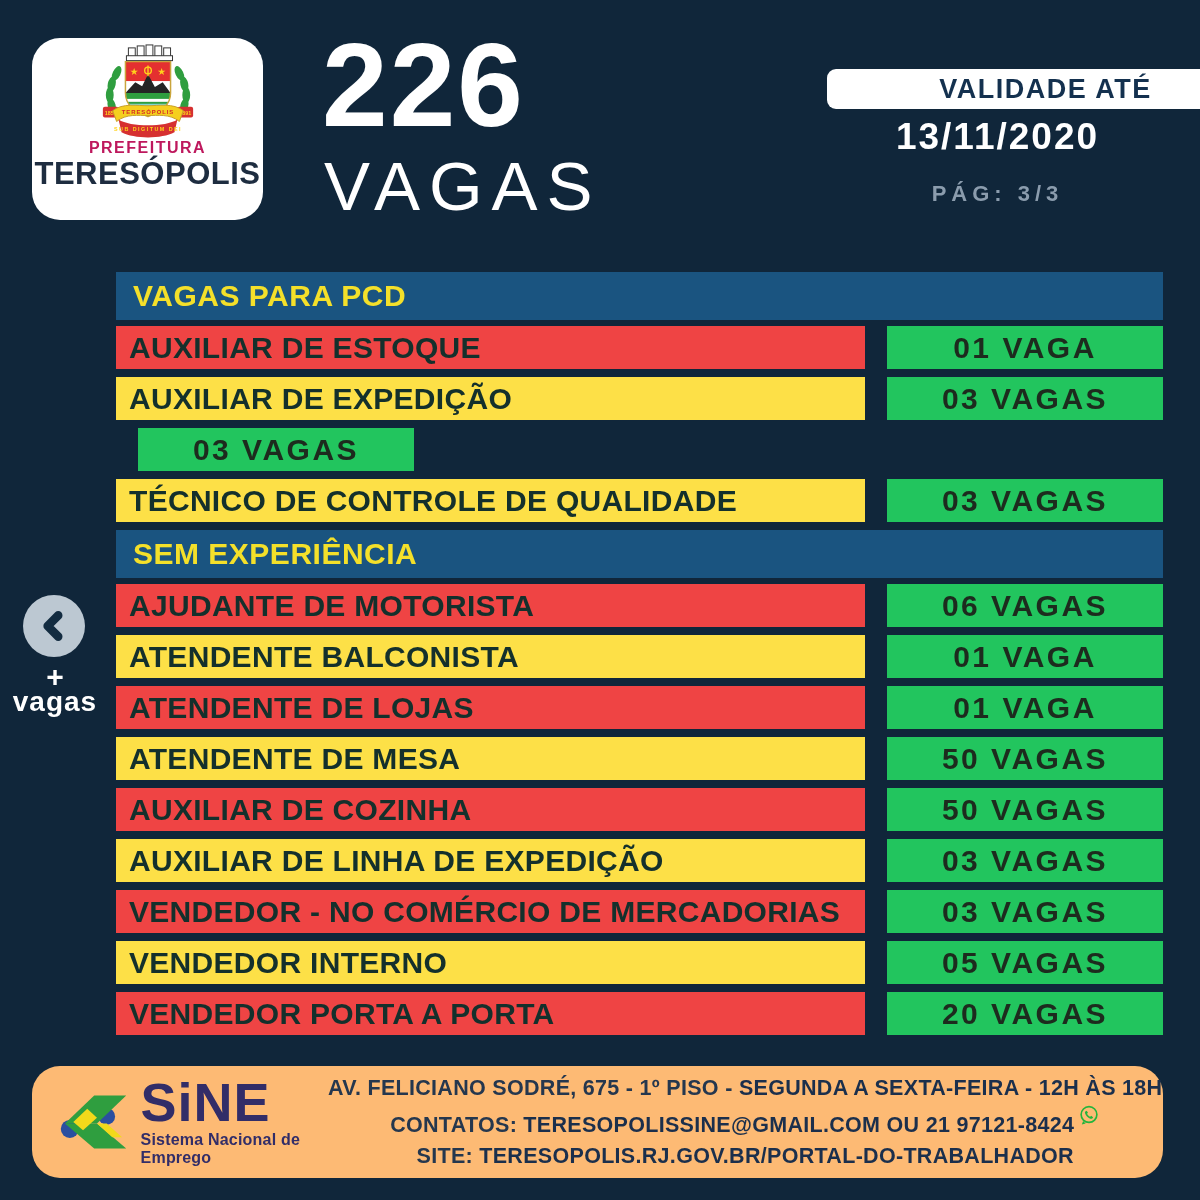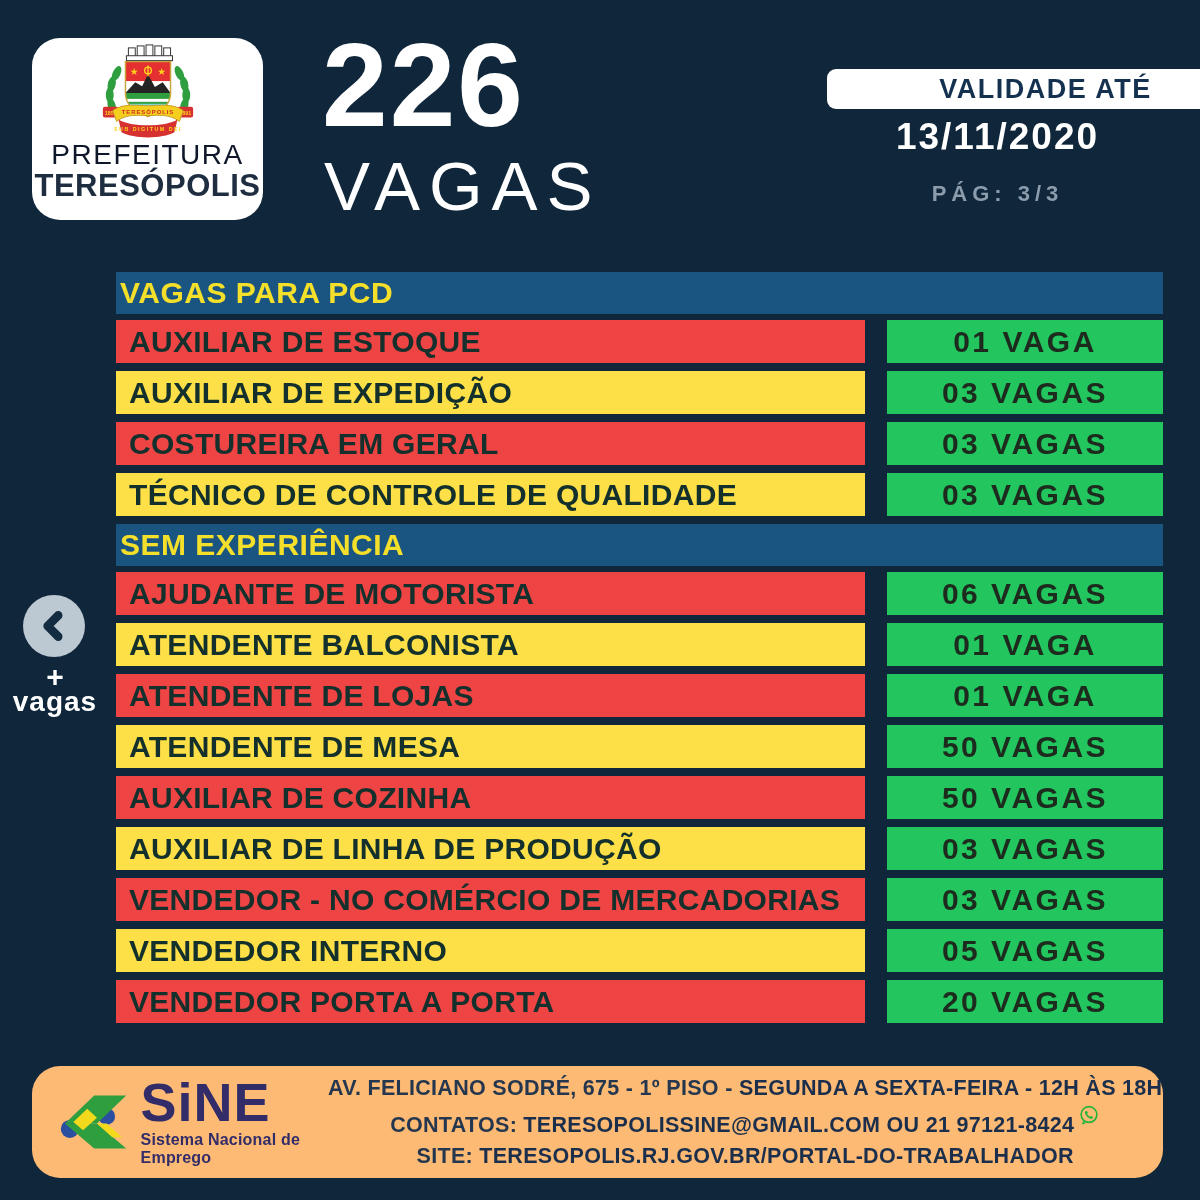--- a/index.html
+++ b/index.html
@@ -9,21 +9,21 @@
     font-family:"Liberation Sans", sans-serif;
   }
   .abs{position:absolute;}
 
   
   .logo-card{
     left:32px;top:38px;width:231px;height:182px;background:#ffffff;
     border-radius:28px;display:flex;flex-direction:column;align-items:center;
   }
   .logo-card svg{margin-top:4px;}
-  .pref-line1{font-size:28px;font-weight:400;color:#0f172a;letter-spacing:1.5px;line-height:1.05;margin-top:-4px;}
+  .pref-line1{font-size:16px;font-weight:700;color:#be185d;letter-spacing:1.5px;line-height:1.05;margin-top:-4px;}
   .pref-line2{font-size:31px;font-weight:800;color:#1e2d40;letter-spacing:0.5px;line-height:1.1;}
 
   
   .big-count{left:322px;top:26px;font-size:118px;font-weight:900;color:#ffffff;letter-spacing:2px;line-height:1;}
   .big-count-label{left:324px;top:152px;font-size:69px;font-weight:400;color:#ffffff;letter-spacing:9px;line-height:1;}
 
   
   .validity-pill{
     left:827px;top:69px;width:341px;height:40px;background:#ffffff;border-radius:9px;
     display:flex;align-items:center;justify-content:center;
@@ -38,22 +38,22 @@
   .nav-circle{
     left:23px;top:595px;width:62px;height:62px;border-radius:50%;
     background:#bcc8d2;display:flex;align-items:center;justify-content:center;cursor:pointer;
   }
   .nav-plus{left:0;top:662px;width:110px;text-align:center;color:#ffffff;font-size:30px;font-weight:800;line-height:1;}
   .nav-vagas{left:0;top:688px;width:110px;text-align:center;color:#ffffff;font-size:28px;font-weight:800;letter-spacing:1px;line-height:1;}
 
   
   .table{left:116px;top:272px;width:1047px;}
   .section-bar{
-    height:42px;background:#1a5480;display:flex;align-items:center;
-    padding-left:4px;box-sizing:border-box;margin-bottom:6px;
+    height:48px;background:#1a5480;display:flex;align-items:center;
+    padding-left:17px;box-sizing:border-box;margin-bottom:6px;
   }
   .section-title{font-size:30px;font-weight:800;color:#f4e02a;letter-spacing:0.5px;}
   .section + .section{margin-top:3px;}
   .job-row{display:flex;height:43px;margin-bottom:8px;}
   .job-row .job-name{
     flex:1;display:flex;align-items:center;padding-left:13px;box-sizing:border-box;
     font-size:30px;font-weight:800;color:#14302c;letter-spacing:0.3px;white-space:nowrap;
   }
   .job-row .gap{width:22px;}
   .job-row .badge{
@@ -167,21 +167,20 @@
     <div class="badge">01 VAGA</div>
   </div>
 
   <div class="job-row dark">
     <div class="job-name">AUXILIAR DE EXPEDIÇÃO</div>
     <div class="gap"></div>
     <div class="badge">03 VAGAS</div>
   </div>
 
   <div class="job-row light">
-    <div class="job-name">COSTUREIRA EM GERAL</div>
     <div class="gap"></div>
     <div class="badge">03 VAGAS</div>
   </div>
 
   <div class="job-row dark">
     <div class="job-name">TÉCNICO DE CONTROLE DE QUALIDADE</div>
     <div class="gap"></div>
     <div class="badge">03 VAGAS</div>
   </div>
 </div>
@@ -216,21 +215,21 @@
     <div class="badge">50 VAGAS</div>
   </div>
 
   <div class="job-row light">
     <div class="job-name">AUXILIAR DE COZINHA</div>
     <div class="gap"></div>
     <div class="badge">50 VAGAS</div>
   </div>
 
   <div class="job-row dark">
-    <div class="job-name">AUXILIAR DE LINHA DE PRODUÇÃO</div>
+    <div class="job-name">AUXILIAR DE LINHA DE EXPEDIÇÃO</div>
     <div class="gap"></div>
     <div class="badge">03 VAGAS</div>
   </div>
 
   <div class="job-row light">
     <div class="job-name">VENDEDOR - NO COMÉRCIO DE MERCADORIAS</div>
     <div class="gap"></div>
     <div class="badge">03 VAGAS</div>
   </div>
 

